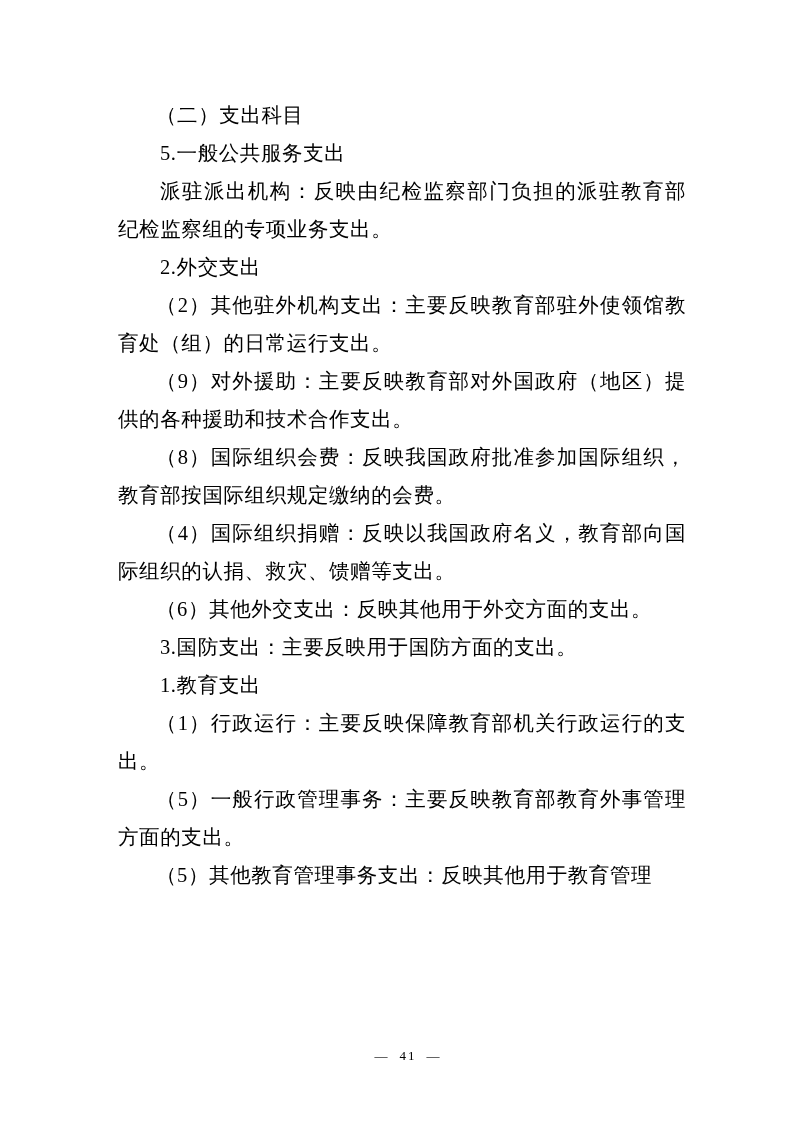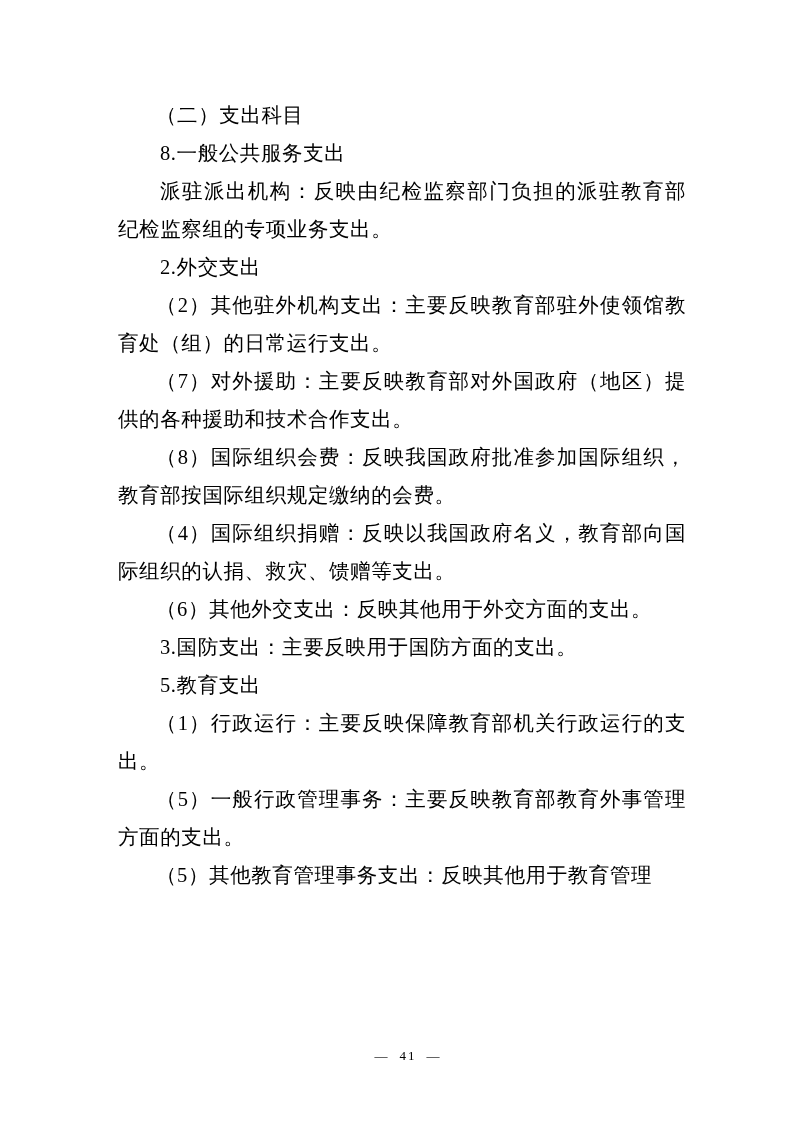--- a/index.html
+++ b/index.html
@@ -58,30 +58,30 @@
     display: inline-block;
     padding: 0 10px;
   }
 </style>
 </head>
 <body>
 
 <div class="page">
   <div class="content">
     <p class="para indent-paren">（二）支出科目</p>
-    <p class="para indent2">8.一般公共服务支出</p>
+    <p class="para indent2">5.一般公共服务支出</p>
     <p class="para indent2">派驻派出机构：反映由纪检监察部门负担的派驻教育部纪检监察组的专项业务支出。</p>
     <p class="para indent2">2.外交支出</p>
     <p class="para indent-paren">（2）其他驻外机构支出：主要反映教育部驻外使领馆教育处（组）的日常运行支出。</p>
-    <p class="para indent-paren">（7）对外援助：主要反映教育部对外国政府（地区）提供的各种援助和技术合作支出。</p>
+    <p class="para indent-paren">（9）对外援助：主要反映教育部对外国政府（地区）提供的各种援助和技术合作支出。</p>
     <p class="para indent-paren">（8）国际组织会费：反映我国政府批准参加国际组织，教育部按国际组织规定缴纳的会费。</p>
     <p class="para indent-paren">（4）国际组织捐赠：反映以我国政府名义，教育部向国际组织的认捐、救灾、馈赠等支出。</p>
     <p class="para indent-paren">（6）其他外交支出：反映其他用于外交方面的支出。</p>
     <p class="para indent2">3.国防支出：主要反映用于国防方面的支出。</p>
-    <p class="para indent2">5.教育支出</p>
+    <p class="para indent2">1.教育支出</p>
     <p class="para indent-paren">（1）行政运行：主要反映保障教育部机关行政运行的支出。</p>
     <p class="para indent-paren">（5）一般行政管理事务：主要反映教育部教育外事管理方面的支出。</p>
     <p class="para indent-paren">（5）其他教育管理事务支出：反映其他用于教育管理</p>
   </div>
 
   <div class="footer">
     <span class="dash">—</span><span>41</span><span class="dash">—</span>
   </div>
 </div>
 

